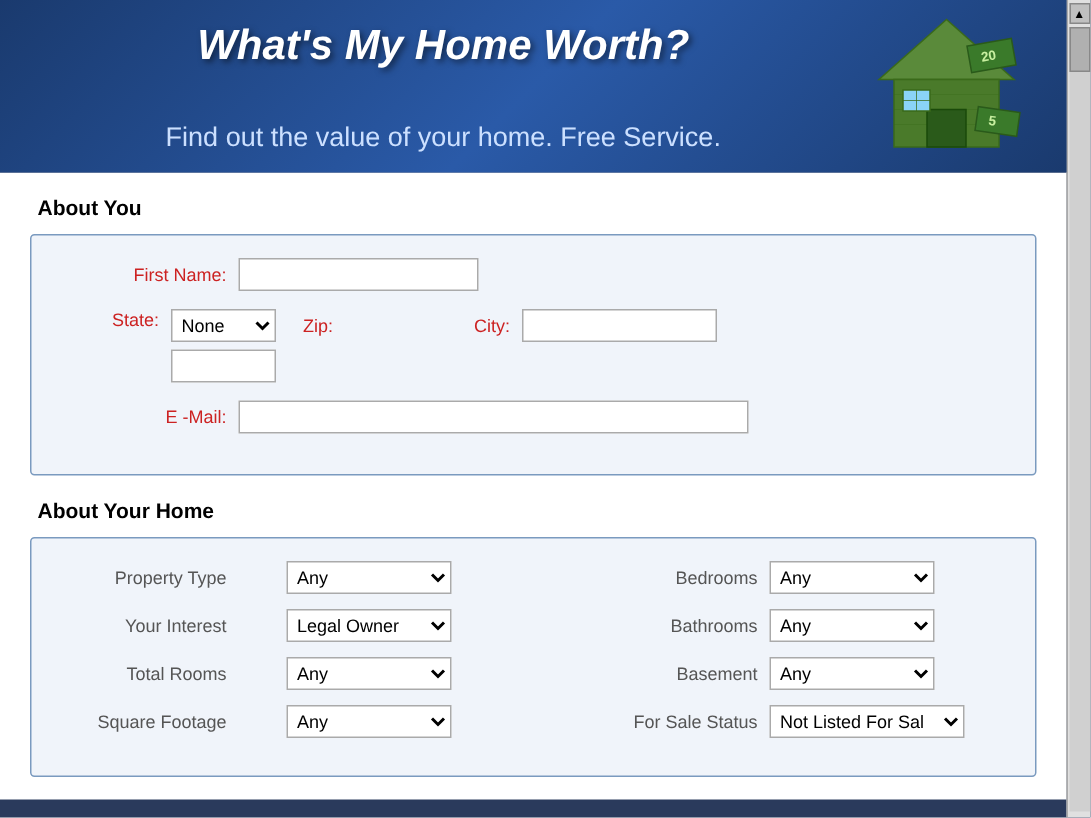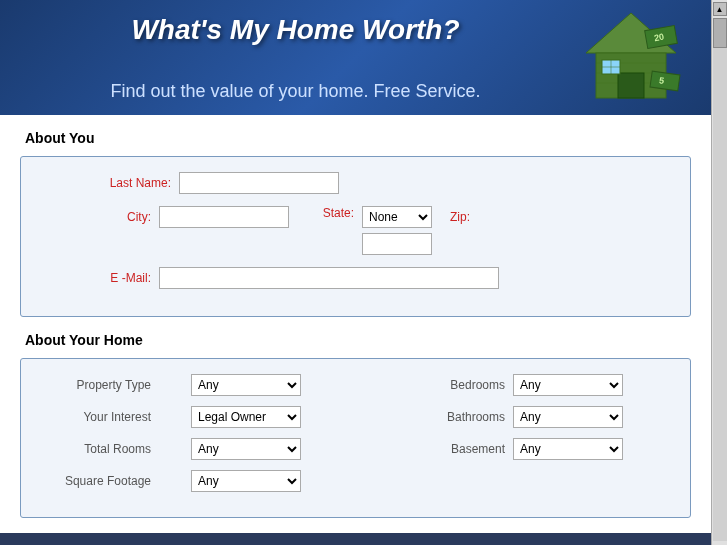--- a/index.html
+++ b/index.html
@@ -253,46 +253,46 @@
       </div>
     </div>
 
     <div class="content">
 
       <div class="section-title">About You</div>
 
       <div class="form-box">
 
         <div class="form-row">
-          <div class="form-group second-group">
-            <label class="form-label">Last Name:</label>
+          <div class="form-group">
+            <label class="form-label">First Name:</label>
             <input type="text" class="form-input" style="">
           </div>
         </div>
 
 
         <div class="form-row" style="align-items:flex-start;">
-          <div class="form-group">
-            <label class="form-label">City:</label>
-            <input type="text" class="form-input" style="width: 130px;">
-          </div>
           <div class="form-group second-group" style="align-items:flex-start;">
             <label class="form-label" style="min-width:45px;">State:</label>
             <div class="zip-wrapper">
               <div style="display:flex;align-items:center;">
                 <select class="state-select">
                   <option>None</option>
                   <option>AL</option><option>AK</option><option>AZ</option><option>AR</option>
                   <option>CA</option><option>CO</option><option>CT</option><option>FL</option>
                   <option>GA</option><option>NY</option><option>TX</option><option>VA</option>
                 </select>
                 <label class="form-label" style="min-width:30px;margin-left:8px;">Zip:</label>
               </div>
               <input type="text" class="zip-input" style="">
             </div>
+          </div>
+          <div class="form-group">
+            <label class="form-label">City:</label>
+            <input type="text" class="form-input" style="width: 130px;">
           </div>
         </div>
 
         <div class="form-row">
           <label class="form-label">E -Mail:</label>
           <input type="text" class="email-input" style="">
         </div>
 
       </div>
 
@@ -355,20 +355,29 @@
           <span class="home-label">Square Footage</span>
           <select class="home-select">
             <option>Any</option>
             <option>Under 500</option>
             <option>500-1000</option>
             <option>1000-1500</option>
             <option>1500-2000</option>
             <option>2000-2500</option>
             <option>2500+</option>
           </select>
+          <div class="home-right">
+            <span class="home-right-label">For Sale Status</span>
+            <select class="home-right-select sale-status-select">
+              <option>Not Listed For Sal</option>
+              <option>For Sale</option>
+              <option>Sold</option>
+              <option>Other</option>
+            </select>
+          </div>
         </div>
 
       </div>
     </div>
   </div>
 
   <div class="scrollbar">
     <div class="scroll-btn">
       <span>▲</span>
     </div>

